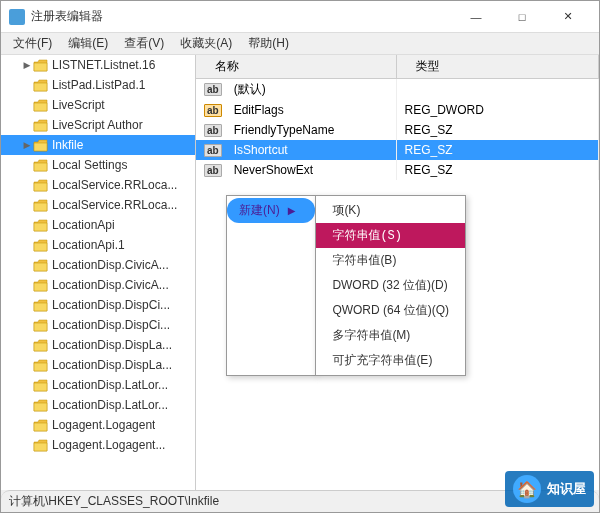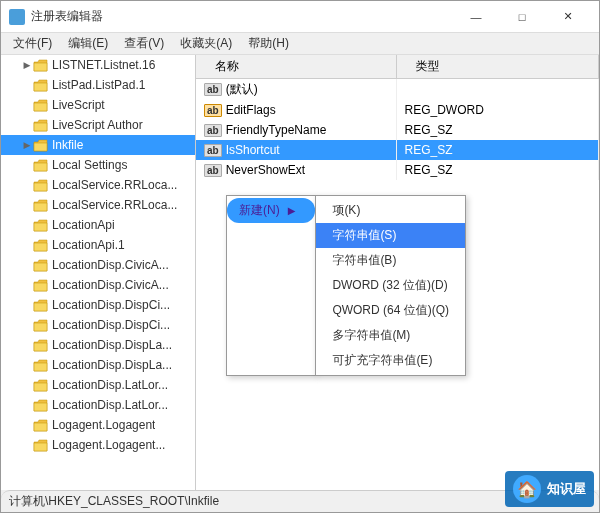--- a/index.html
+++ b/index.html
@@ -163,21 +163,21 @@
       padding: 2px 8px;
       border-right: 1px solid #eee;
       font-size: 12px;
       height: 20px;
       white-space: nowrap;
     }
     .registry-table tr.selected td { background: #3399ff; color: white; }
     .reg-icon {
       display: inline-flex;
       align-items: center;
-      margin-right: 4px;
+      margin-right: 12px;
     }
     .reg-ab {
       font-size: 10px;
       background: #e0e0e0;
       border: 1px solid #aaa;
       padding: 0 2px;
       border-radius: 1px;
       color: #333;
       font-weight: bold;
     }
@@ -238,22 +238,23 @@
       margin-left: -1px;
     }
     .submenu-item {
       padding: 4px 16px;
       cursor: pointer;
       font-size: 12px;
       color: #333;
       white-space: nowrap;
     }
     .submenu-item.highlighted {
-      background: #3b82f6;
+      background: #be185d;
       color: white;
+      font-family: Liberation Mono, monospace;
     }
     
     .status-bar {
       height: 22px;
       background: #f0f0f0;
       border-top: 1px solid #ccc;
       display: flex;
       align-items: center;
       padding: 0 8px;
       font-size: 12px;

